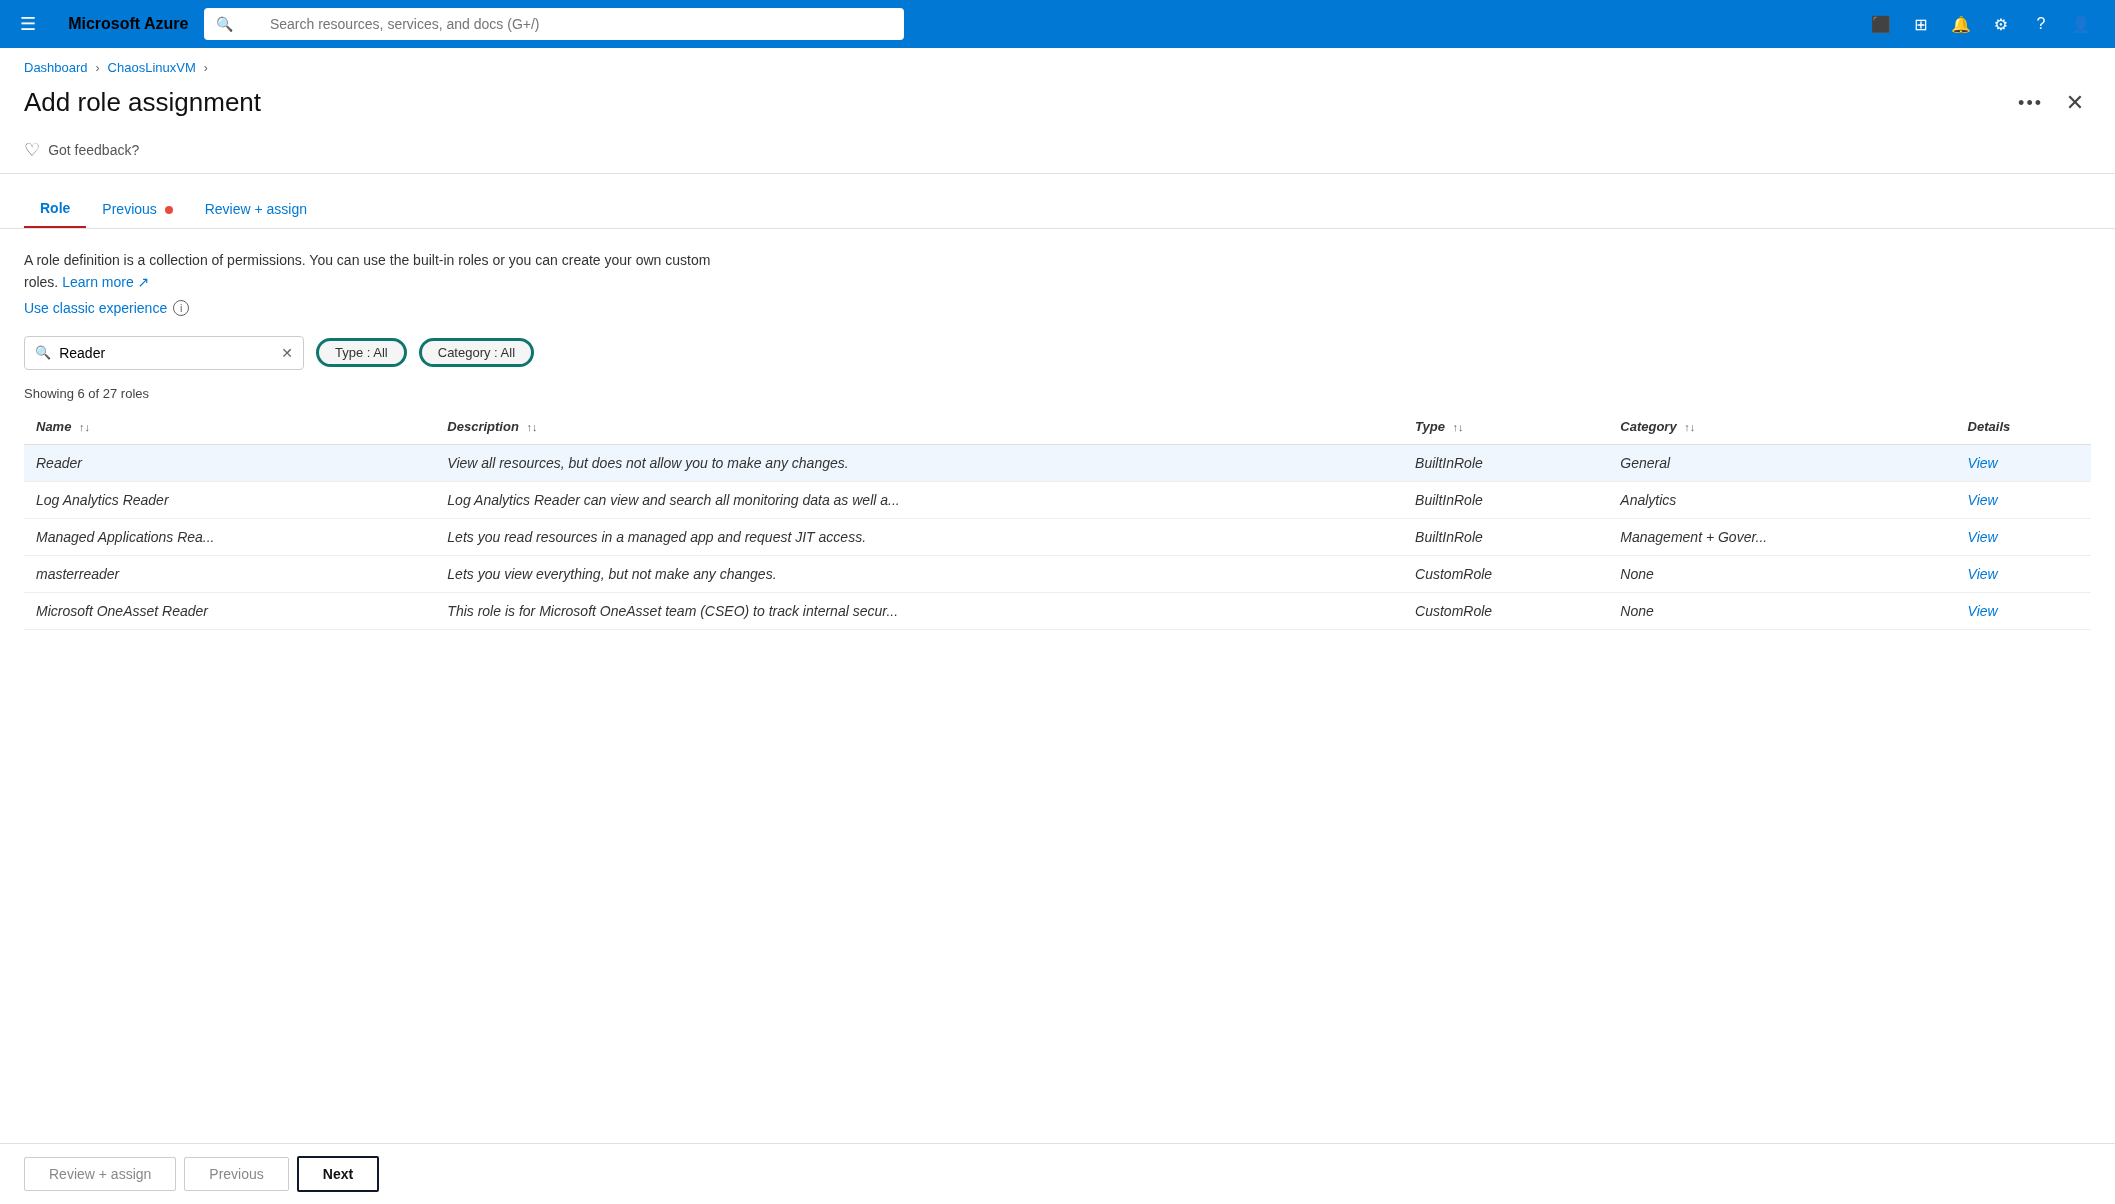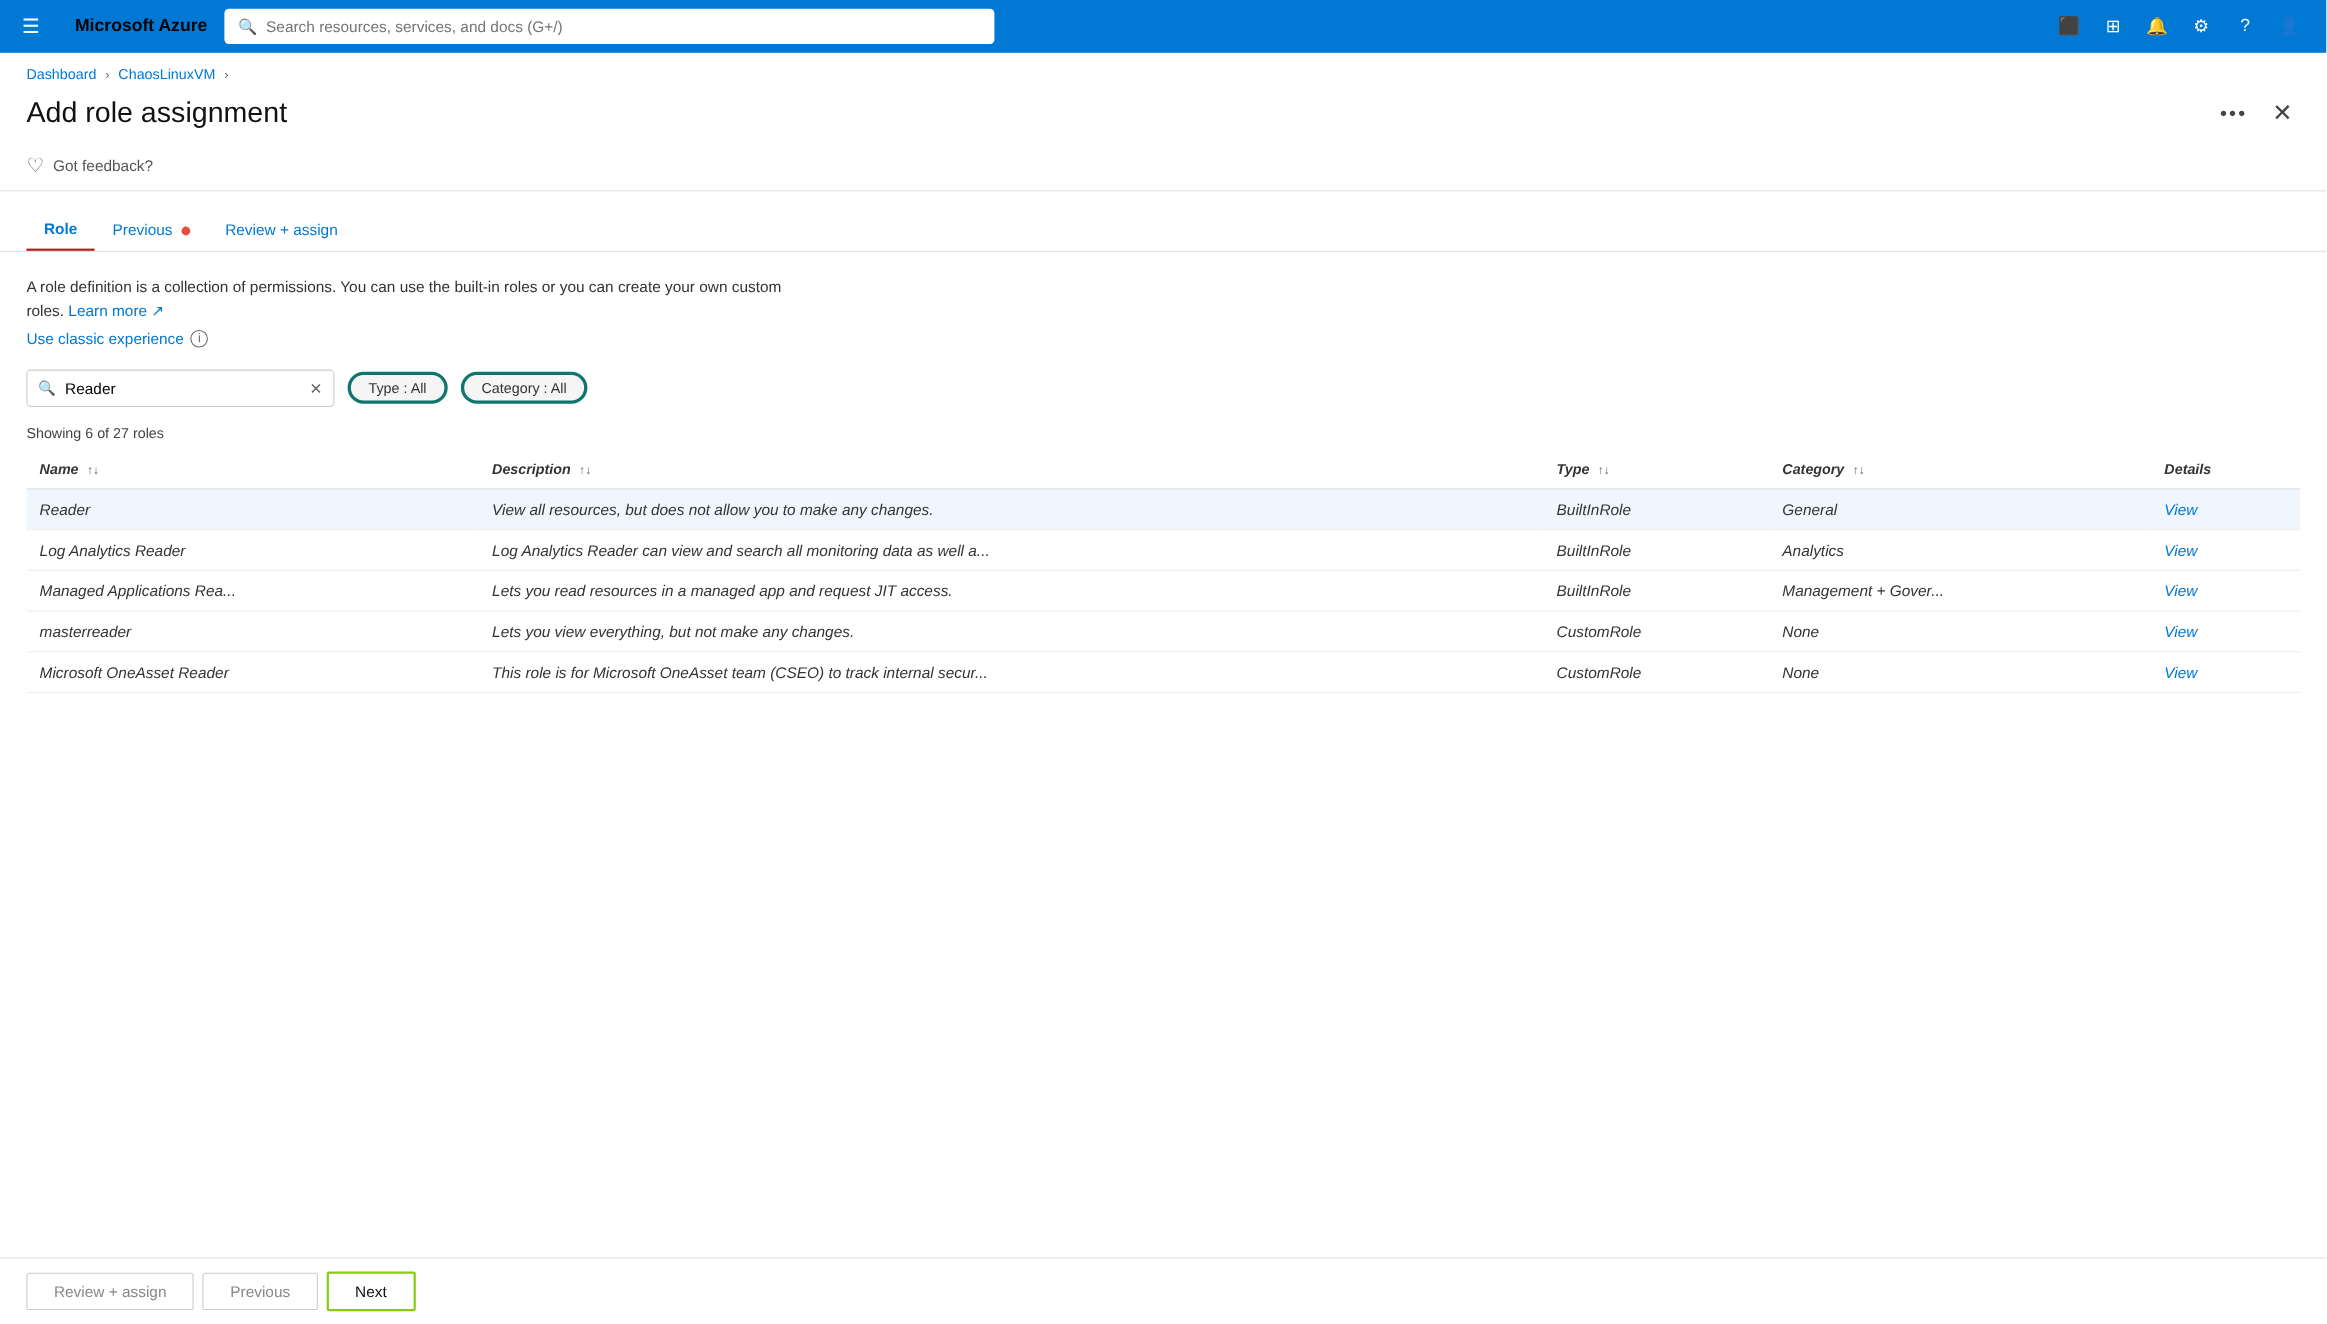--- a/index.html
+++ b/index.html
@@ -37,20 +37,21 @@
       padding: 0 12px;
       height: 32px;
       gap: 8px;
     }
     .topnav-search input {
       border: none;
       outline: none;
       flex: 1;
       font-size: 14px;
       color: #333;
+      margin-left: 28px;
     }
     .topnav-icons {
       display: flex;
       align-items: center;
       gap: 4px;
       margin-left: auto;
     }
     .topnav-icon-btn {
       color: #fff;
       width: 36px;
@@ -298,23 +299,23 @@
       cursor: not-allowed;
     }
     .btn-previous {
       background: #fff;
       border: 1px solid #ccc;
       color: #888;
       cursor: not-allowed;
     }
     .btn-next {
       background: #fff;
-      border: 2px solid #84cc16;
+      border: 2px solid #0f172a;
       color: #111;
-      font-weight: 400;
+      font-weight: 700;
     }
 
     
     .scroll-area {
       max-height: calc(100vh - 420px);
       overflow-y: auto;
     }
   </style>
 </head>
 <body>

